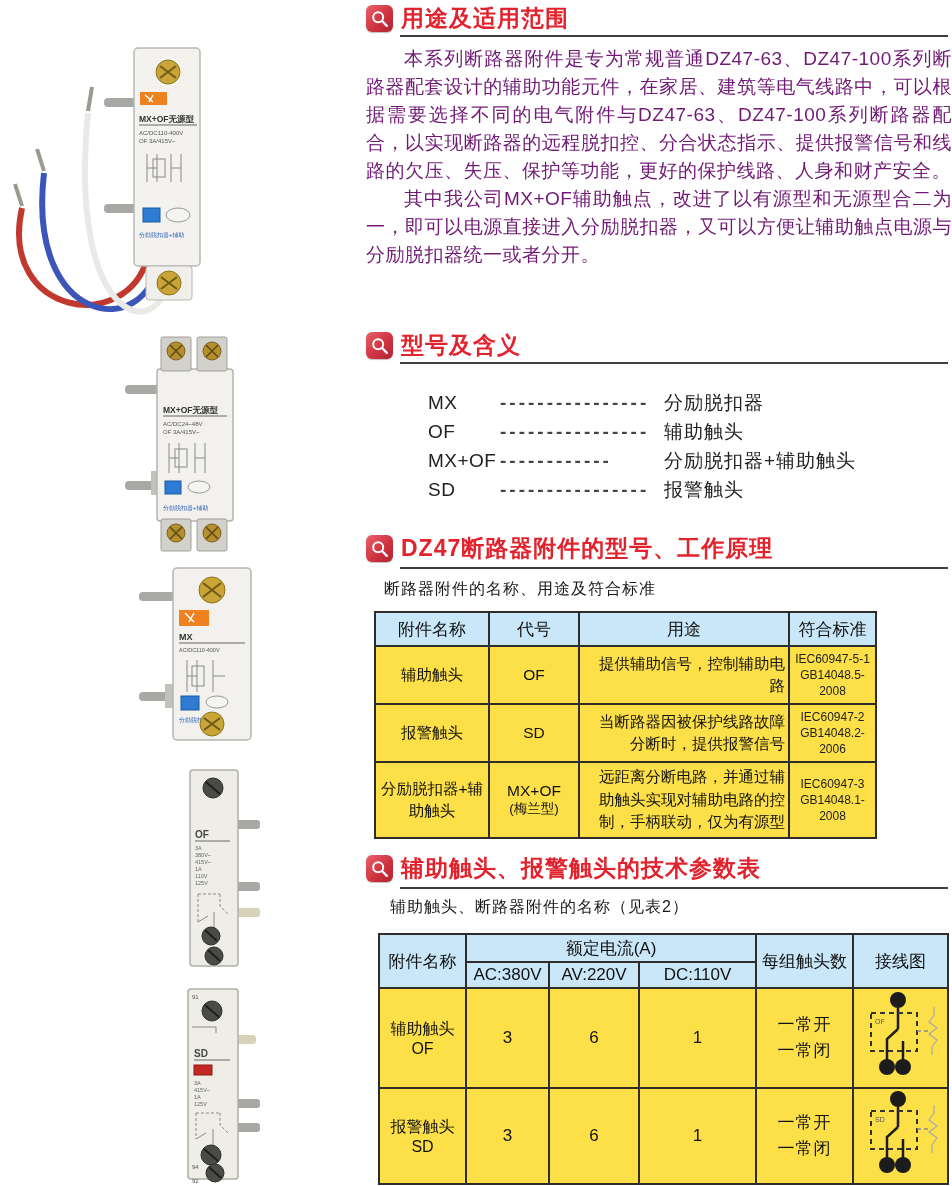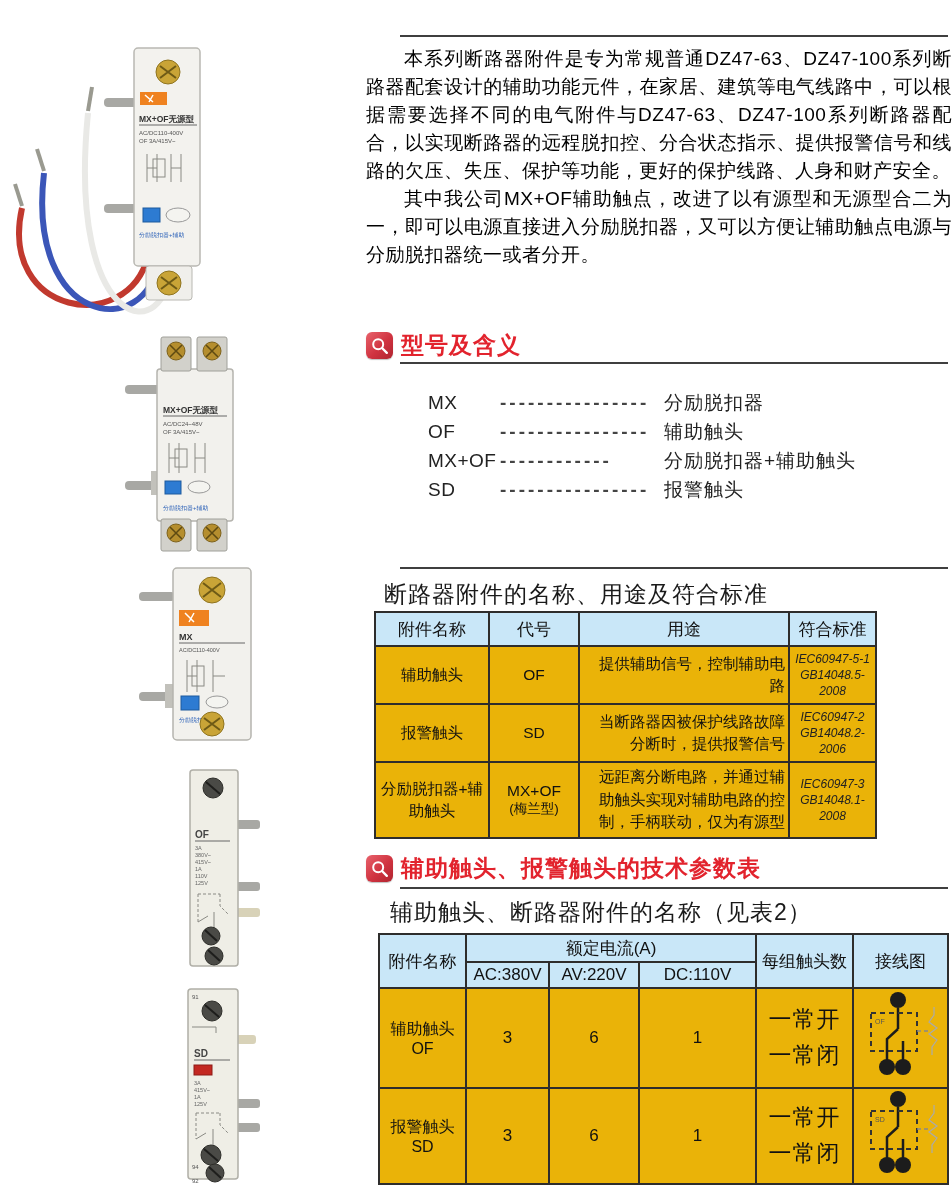--- a/index.html
+++ b/index.html
@@ -11,53 +11,53 @@
   .sec-header { position:absolute; display:flex; align-items:center; gap:8px; }
   .sec-icon { width:27px; height:27px; border-radius:6px;
               background:linear-gradient(135deg,#e8626c 0%,#d03340 55%,#b02430 100%);
               display:flex; align-items:center; justify-content:center; flex:0 0 27px;
               box-shadow:0 1px 1px rgba(0,0,0,.25); }
   .sec-title { font-size:23px; font-weight:bold; color:#e2232d; letter-spacing:1px; white-space:nowrap; }
   .rule { position:absolute; height:2px; background:#3f3f3f; }
 
   
   .paras { position:absolute; left:366px; top:45px; width:586px; }
-  .body-text { font-size:19px; line-height:28px; color:#000000; text-align:justify; text-indent:2em; letter-spacing:.5px; }
+  .body-text { font-size:19px; line-height:28px; color:#701a75; text-align:justify; text-indent:2em; letter-spacing:.5px; }
 
   
   .model-list { position:absolute; left:428px; top:390px; }
   .model-row { display:flex; align-items:baseline; height:29px; font-size:19px; color:#222; }
   .m-code { width:72px; letter-spacing:.5px; }
   .m-dash { width:150px; overflow:hidden; white-space:nowrap; letter-spacing:3px; font-weight:bold; color:#444; }
   .m-meaning { margin-left:14px; letter-spacing:1px; }
 
-  .subtitle { position:absolute; font-size:23px; color:#1a1a1a; letter-spacing:1px; }
+  .subtitle { position:absolute; font-size:16px; color:#1a1a1a; letter-spacing:1px; }
 
   
-  table { border-collapse:collapse; table-layout:fixed; position:absolute; background:#eab308; }
+  table { border-collapse:collapse; table-layout:fixed; position:absolute; background:#fde047; }
   th, td { border:2px solid #2e2d2c; text-align:center; vertical-align:middle; overflow:hidden; }
   th { background:#c9e7f8; font-weight:normal; font-size:17px; color:#111; }
 
   .t1 { left:374px; top:611px; width:501px; }
   .t1 .c1{width:114px;} .t1 .c2{width:90px;} .t1 .c3{width:210px;} .t1 .c4{width:87px;}
   .t1 tr.hd { height:34px; }
   .t1 tr.r1 { height:58px; } .t1 tr.r2 { height:58px; } .t1 tr.r3 { height:76px; }
   .t1 td { font-size:15.5px; color:#111; }
   .t1 td.use { text-align:right; padding:2px 3px 2px 6px; line-height:1.45; }
-  .t1 td.std { font-size:12px; line-height:1.35; color:#222;font-style:italic; }
+  .t1 td.std { font-size:12px; line-height:1.35; color:#222; }
   .t1 .code2 { font-size:13.5px; }
   .t1 td.nm { line-height:1.4; padding:0 3px; }
 
   .t2 { left:378px; top:933px; width:569px; }
   .t2 .c1{width:87px;} .t2 .c2{width:83px;} .t2 .c3{width:90px;} .t2 .c4{width:117px;} .t2 .c5{width:97px;} .t2 .c6{width:95px;}
   .t2 tr.hd1 { height:28px; } .t2 tr.hd2 { height:26px; }
   .t2 tr.dr1 { height:98px; } .t2 tr.dr2 { height:94px; }
   .t2 td { font-size:16px; color:#111; }
   .t2 td.num { font-size:17px; }
-  .t2 td.contacts { font-size:23px; line-height:1.55; letter-spacing:1px; }
+  .t2 td.contacts { font-size:17px; line-height:1.55; letter-spacing:1px; }
   .t2 td.diag { padding:0; }
 
   
   .product { position:absolute; }
 </style>
 </head>
 <body>
 
 <div class="page">
 
@@ -200,20 +200,29 @@
       </g>
       <circle cx="93" cy="172" r="10" fill="#4a4a46" stroke="#2e2e2a"></circle>
       <path d="M86,166 l14,12" stroke="#1e1e1c" stroke-width="2"></path>
       <text x="74" y="186" font-size="6" fill="#555">94</text>
       <circle cx="97" cy="190" r="9" fill="#4a4a46" stroke="#2e2e2a"></circle>
       <path d="M91,184 l12,11" stroke="#1e1e1c" stroke-width="2"></path>
       <text x="74" y="200" font-size="6" fill="#555">92</text>
     </svg>
   </div>
 
+  <div class="sec-header" style="left:366px; top:3px;">
+    <span class="sec-icon">
+      <svg width="20" height="20" viewBox="0 0 22 22">
+          <circle cx="9" cy="9" r="5.5" stroke="#fff" stroke-width="2.2" fill="none"></circle>
+          <line x1="13.5" y1="13.5" x2="18.5" y2="18.5" stroke="#fff" stroke-width="2.6" stroke-linecap="round"></line>
+        </svg>
+    </span>
+    <span class="sec-title">用途及适用范围</span>
+  </div>
   <div class="rule" style="left:400px; top:35px; width:548px;"></div>
 
   <div class="paras">
     <p class="body-text">本系列断路器附件是专为常规普通DZ47-63、DZ47-100系列断路器配套设计的辅助功能元件，在家居、建筑等电气线路中，可以根据需要选择不同的电气附件与DZ47-63、DZ47-100系列断路器配合，以实现断路器的远程脱扣控、分合状态指示、提供报警信号和线路的欠压、失压、保护等功能，更好的保护线路、人身和财产安全。</p>
     <p class="body-text">其中我公司MX+OF辅助触点，改进了以有源型和无源型合二为一，即可以电源直接进入分励脱扣器，又可以方便让辅助触点电源与分励脱扣器统一或者分开。</p>
   </div>
 
   <div class="sec-header" style="left:366px; top:330px;">
     <span class="sec-icon">
       <svg width="20" height="20" viewBox="0 0 22 22">
@@ -241,20 +250,29 @@
       <span class="m-dash">------------</span>
       <span class="m-meaning">分励脱扣器+辅助触头</span>
     </div>
     <div class="model-row">
       <span class="m-code">SD</span>
       <span class="m-dash">----------------</span>
       <span class="m-meaning">报警触头</span>
     </div>
   </div>
 
+  <div class="sec-header" style="left:366px; top:533px;">
+    <span class="sec-icon">
+      <svg width="20" height="20" viewBox="0 0 22 22">
+          <circle cx="9" cy="9" r="5.5" stroke="#fff" stroke-width="2.2" fill="none"></circle>
+          <line x1="13.5" y1="13.5" x2="18.5" y2="18.5" stroke="#fff" stroke-width="2.6" stroke-linecap="round"></line>
+        </svg>
+    </span>
+    <span class="sec-title">DZ47断路器附件的型号、工作原理</span>
+  </div>
   <div class="rule" style="left:400px; top:567px; width:548px;"></div>
   <div class="subtitle" style="left:384px; top:579px;">断路器附件的名称、用途及符合标准</div>
 
   <table class="t1">
     <colgroup>
         <col class="c1">
         <col class="c2">
         <col class="c3">
         <col class="c4">
       </colgroup>

